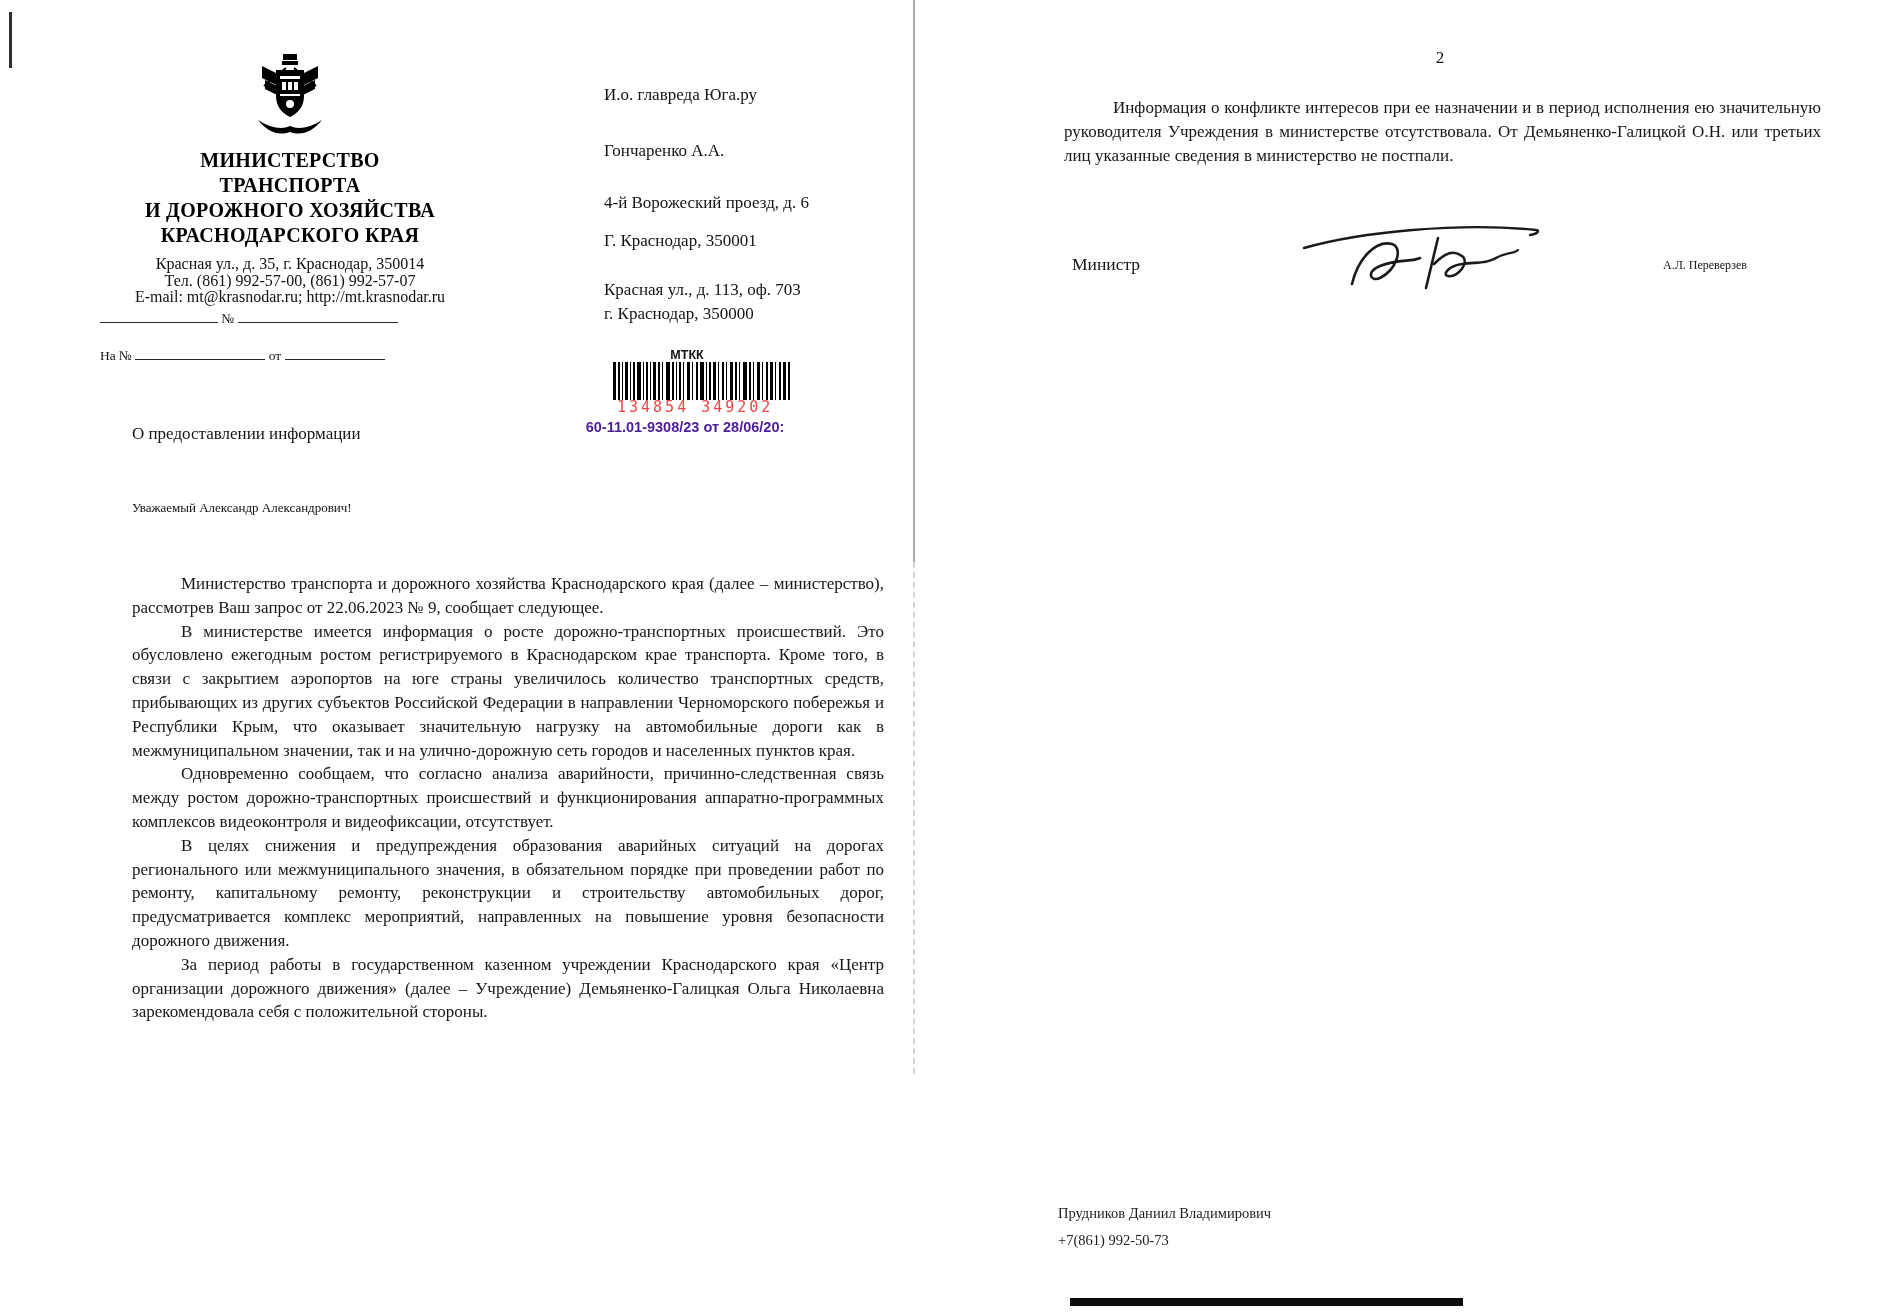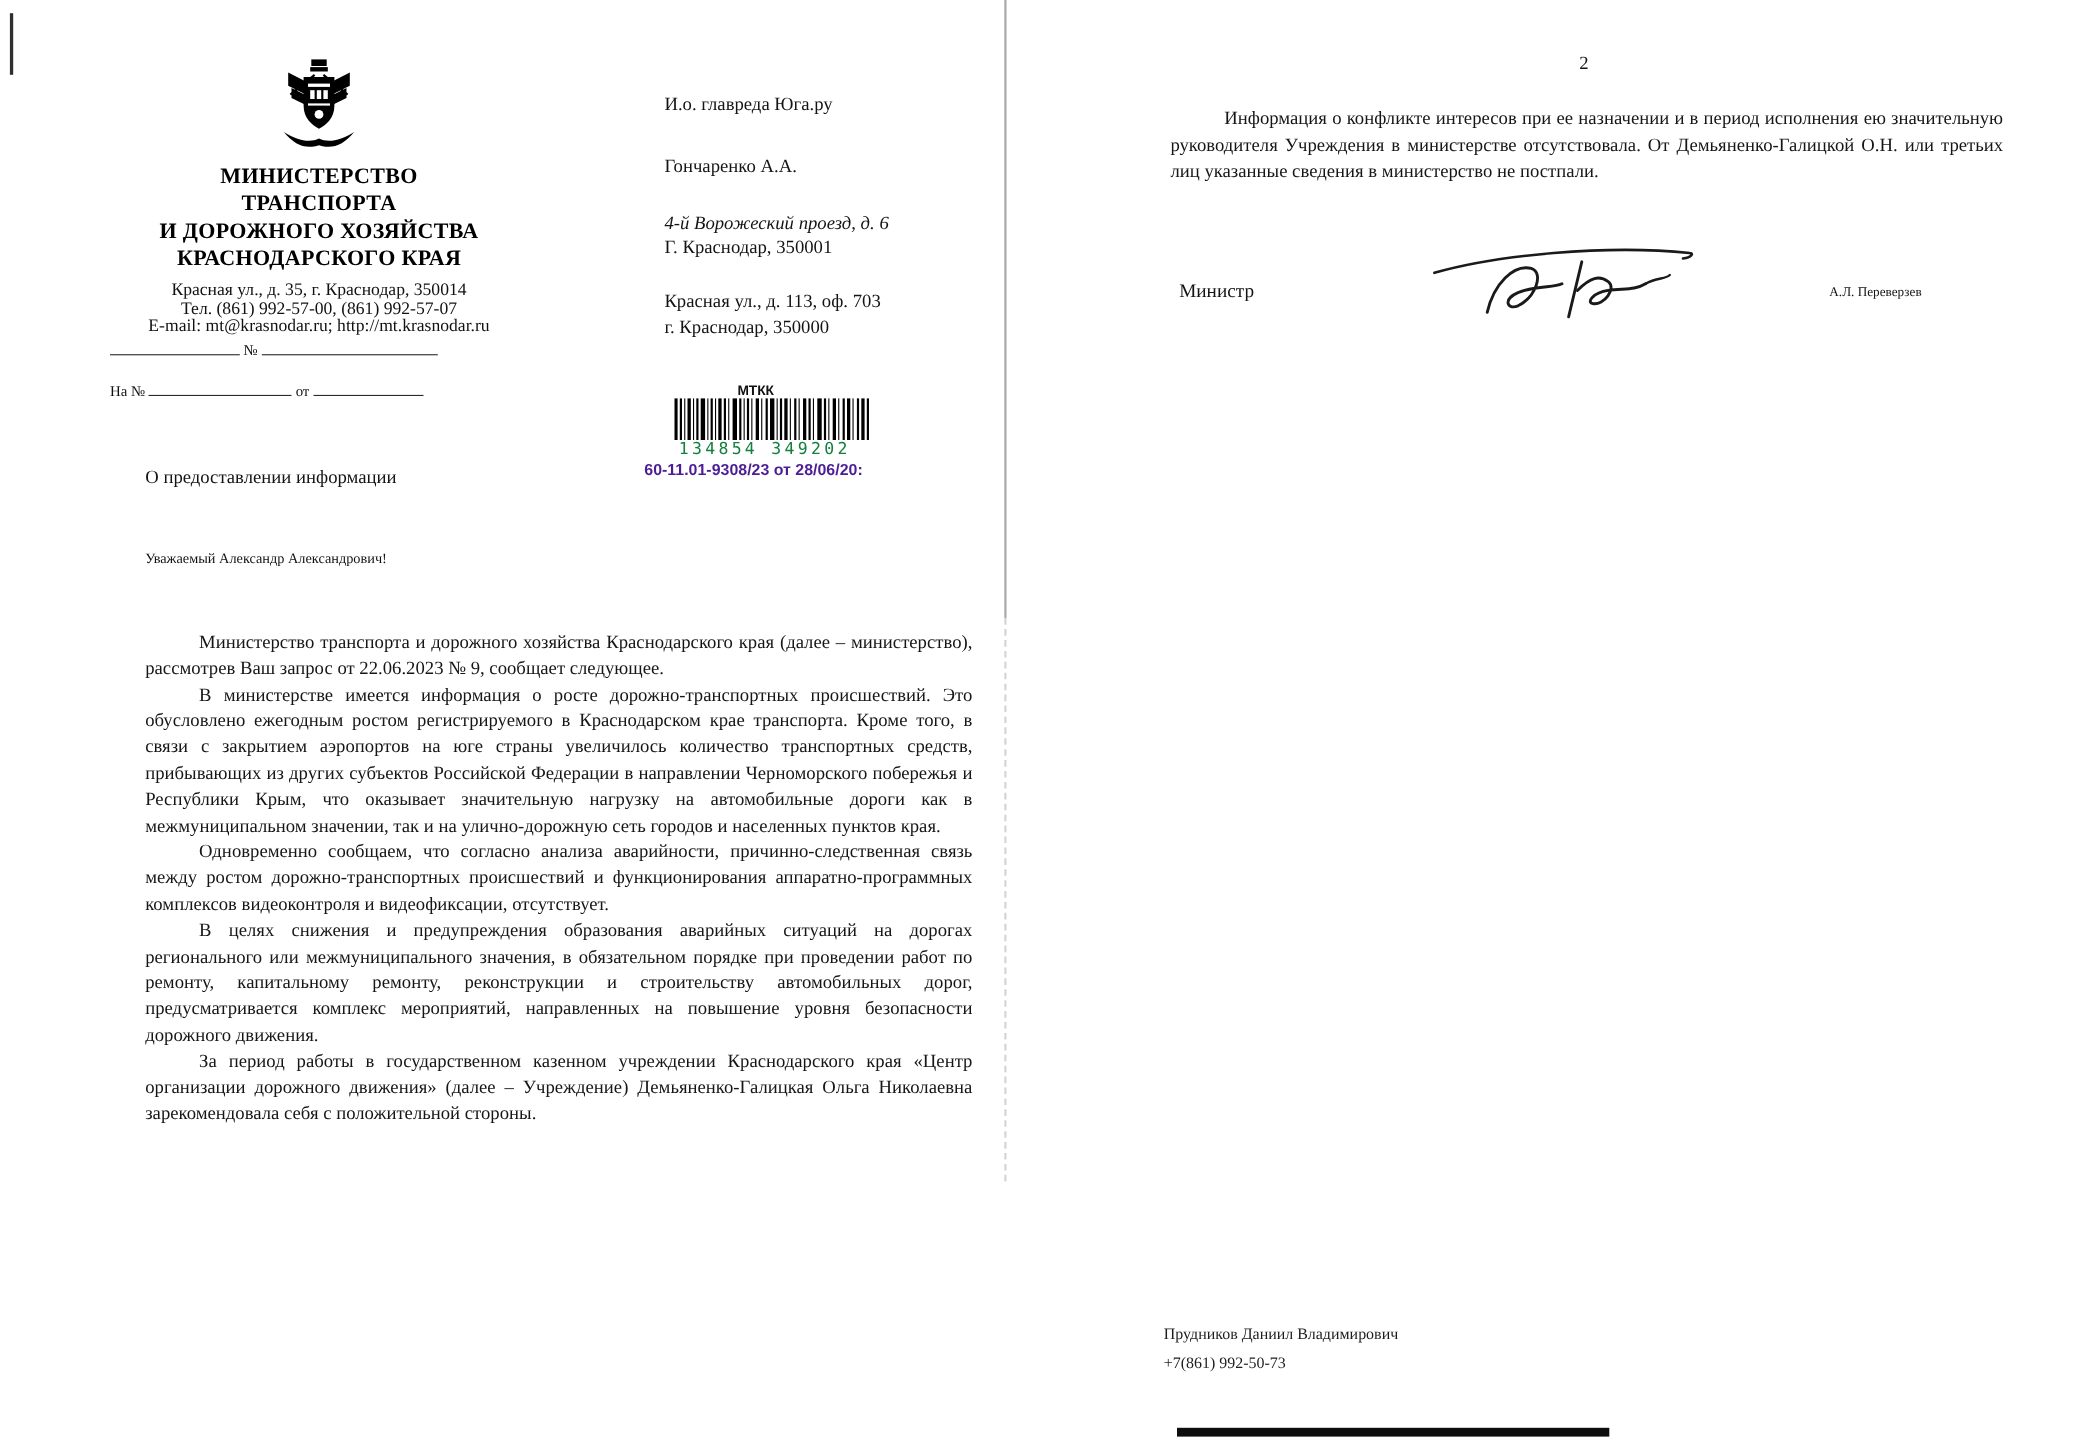--- a/index.html
+++ b/index.html
@@ -19,28 +19,28 @@
   .org-name { font-weight:bold; font-size:20px; line-height:25px; color:#000; letter-spacing:.3px; }
   .lh-small { font-size:16px; line-height:16.5px; margin-top:8px; color:#111; }
   .lh-small div { white-space:nowrap; }
   .num-lines { position:absolute; left:100px; top:310px; width:390px; font-size:13.5px; color:#111; }
   .num-row { margin-bottom:20px; white-space:nowrap; }
   .blank { display:inline-block; border-bottom:1.4px solid #2a2a2a; height:13px; vertical-align:baseline; }
   
   .recipient { position:absolute; left:604px; top:84px; width:300px; font-size:17px; line-height:22px; color:#141414; }
   .recipient .r1 { margin-bottom:34px; }
   .recipient .r2 { margin-bottom:30px; }
-  .recipient .r3 { margin-bottom:0;font-style:italic; }
+  .recipient .r3 { margin-bottom:16px; }
   .recipient .r4 { margin-bottom:27px; }
   .recipient .r5 { margin-bottom:2px; }
   
   .stamp { position:absolute; left:565px; top:348px; width:240px; font-family:"Liberation Sans", sans-serif; }
   .stamp-label { font-size:12.5px; font-weight:bold; color:#111; text-align:center; margin-left:92px; width:60px; }
   .barcode-wrap { margin-left:48px; width:178px; }
-  .barcode-num { font-family:"DejaVu Sans Mono", monospace; font-size:15px; letter-spacing:3px; color:#15803d; margin-left:52px; margin-top:-6px; white-space:nowrap; }
+  .barcode-num { font-family:"DejaVu Sans Mono", monospace; font-size:15px; letter-spacing:3px; color:#ef4444; margin-left:52px; margin-top:-6px; white-space:nowrap; }
   .stamp-ref { font-size:14.5px; font-weight:bold; color:#4c1d95; margin-top:3px; white-space:nowrap;text-align:center; }
   
   .subject { position:absolute; left:132px; top:424px; font-size:17px; color:#141414; }
   .salutation { position:absolute; left:132px; top:500px; width:750px; text-align:left; font-size:13px; color:#111; }
   .body-text { position:absolute; left:132px; top:572px; width:752px; font-size:17px; line-height:23.8px; text-align:justify; color:#161616; }
   .body-text p { text-indent:49px; }
   
   .p2-pagenum { position:absolute; left:1400px; top:48px; width:80px; text-align:center; font-size:17px; color:#141414; }
   .p2-body { position:absolute; left:1064px; top:96px; width:757px; font-size:17px; line-height:23.8px; text-align:justify; color:#161616; }
   .p2-body p { text-indent:49px; }

